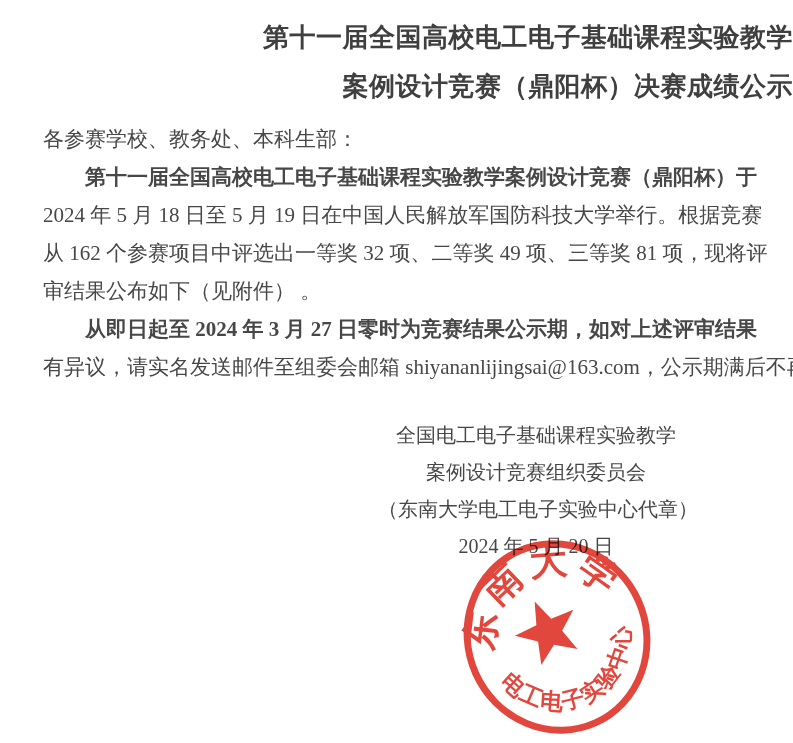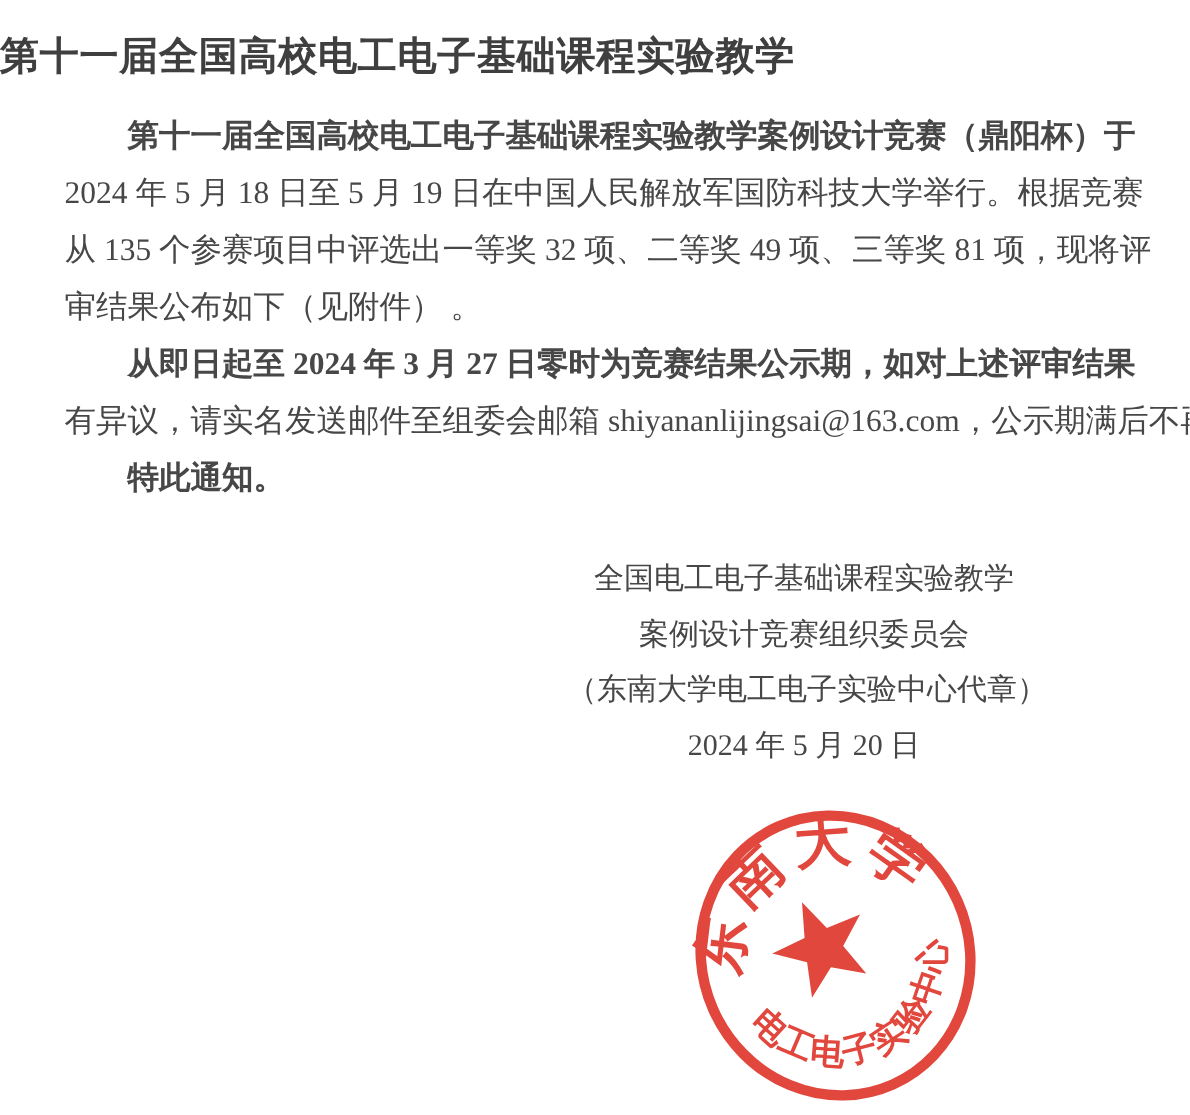--- a/index.html
+++ b/index.html
@@ -7,21 +7,21 @@
     width: 793px; height: 743px;
     background: #ffffff;
     font-family: "Liberation Serif", "DejaVu Serif", serif;
     color: #474747;
     position: relative;
     overflow: hidden;
   }
   .page { position: relative; width: 793px; height: 743px; }
   .title {
     margin: 13px 0 0 0;
-    text-align: left;
+    text-align: right;
     font-size: 26px;
     font-weight: bold;
     color: #3f3f3f;
     letter-spacing: 0.5px;
   }
   .title-line { display: block; line-height: 49px; }
   .body-text {
     margin: 9px 41px 0 43px;
     font-size: 21px;
   }
@@ -57,30 +57,31 @@
     font-size: 23px; font-weight: bold; letter-spacing: 1px;
   }
 </style>
 </head>
 <body>
 
 <div class="page">
 
   <h1 class="title">
     <span class="title-line">第十一届全国高校电工电子基础课程实验教学</span>
+    <span class="title-line">案例设计竞赛（鼎阳杯）决赛成绩公示</span>
   </h1>
 
   <div class="body-text">
+    <div class="line">各参赛学校、教务处、本科生部：</div>
     <div class="line indent">第十一届全国高校电工电子基础课程实验教学案例设计竞赛（鼎阳杯）于</div>
     <div class="line">2024 年 5 月 18 日至 5 月 19 日在中国人民解放军国防科技大学举行。根据竞赛</div>
-    <div class="line">从 135 个参赛项目中评选出一等奖 32 项、二等奖 49 项、三等奖 81 项，现将评</div>
+    <div class="line">从 162 个参赛项目中评选出一等奖 32 项、二等奖 49 项、三等奖 81 项，现将评</div>
     <div class="line">审结果公布如下（见附件） 。</div>
     <div class="line indent">从即日起至 2024 年 3 月 27 日零时为竞赛结果公示期，如对上述评审结果</div>
     <div class="line">有异议，请实名发送邮件至组委会邮箱 shiyananlijingsai@163.com，公示期满后不再</div>
-    <div class="line indent">特此通知。</div>
   </div>
 
   <div class="signature">
     <div class="sig-line">全国电工电子基础课程实验教学</div>
     <div class="sig-line">案例设计竞赛组织委员会</div>
     <div class="sig-line">（东南大学电工电子实验中心代章）</div>
     <div class="sig-line">2024 年 5 月 20 日</div>
   </div>
 
   <div class="stamp">

